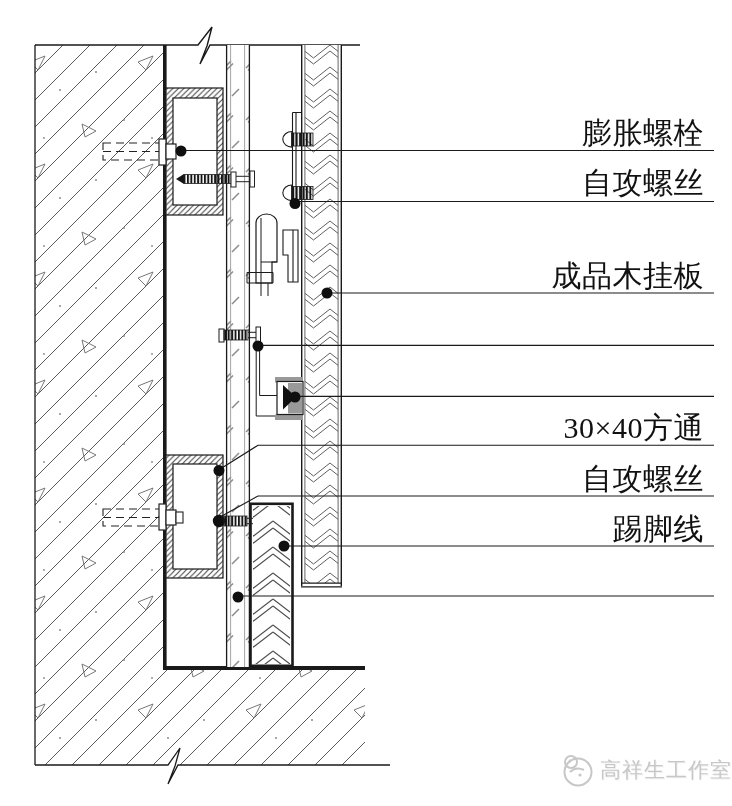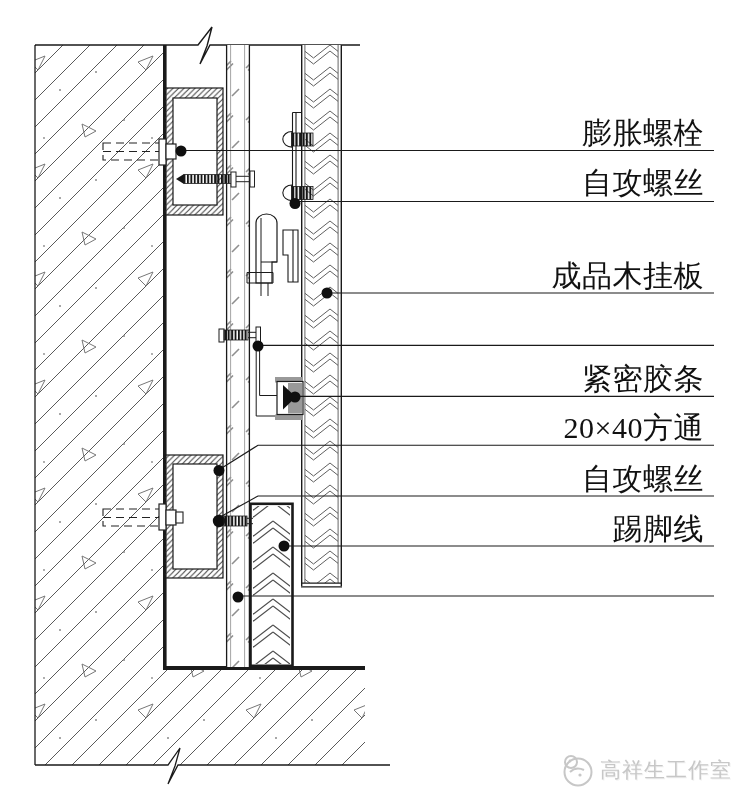--- a/index.html
+++ b/index.html
@@ -172,22 +172,21 @@
     <circle cx="295" cy="397" r="5.5"></circle>
     <circle cx="219" cy="470.5" r="5.5"></circle>
     <circle cx="284" cy="546" r="5.5"></circle>
     <circle cx="238" cy="597" r="5.5"></circle>
   </g>
 </svg>
 
 <div class="cad-label" style="top:115px">膨胀螺栓</div>
 <div class="cad-label" style="top:165px">自攻螺丝</div>
 <div class="cad-label" style="top:258px">成品木挂板</div>
-<div class="cad-label" style="top:361px">紧密胶条</div>
-<div class="cad-label" style="top:410px">20×40方通</div>
+<div class="cad-label" style="top:410px">30×40方通</div>
 <div class="cad-label" style="top:461px">自攻螺丝</div>
 <div class="cad-label" style="top:511px">踢脚线</div>
 
 <div id="watermark">
   <svg width="36" height="40" viewBox="0 0 36 40">
     <circle cx="18" cy="22" r="13.5" fill="none" stroke="#c7c7c7" stroke-width="2"></circle>
     <circle cx="11" cy="12" r="6" fill="none" stroke="#c7c7c7" stroke-width="2"></circle>
     <path d="M10,22 Q16,16 24,20" fill="none" stroke="#c7c7c7" stroke-width="2"></path>
     <circle cx="10" cy="11" r="1.4" fill="#c7c7c7"></circle>
     <circle cx="20" cy="25" r="1.6" fill="#c7c7c7"></circle>

